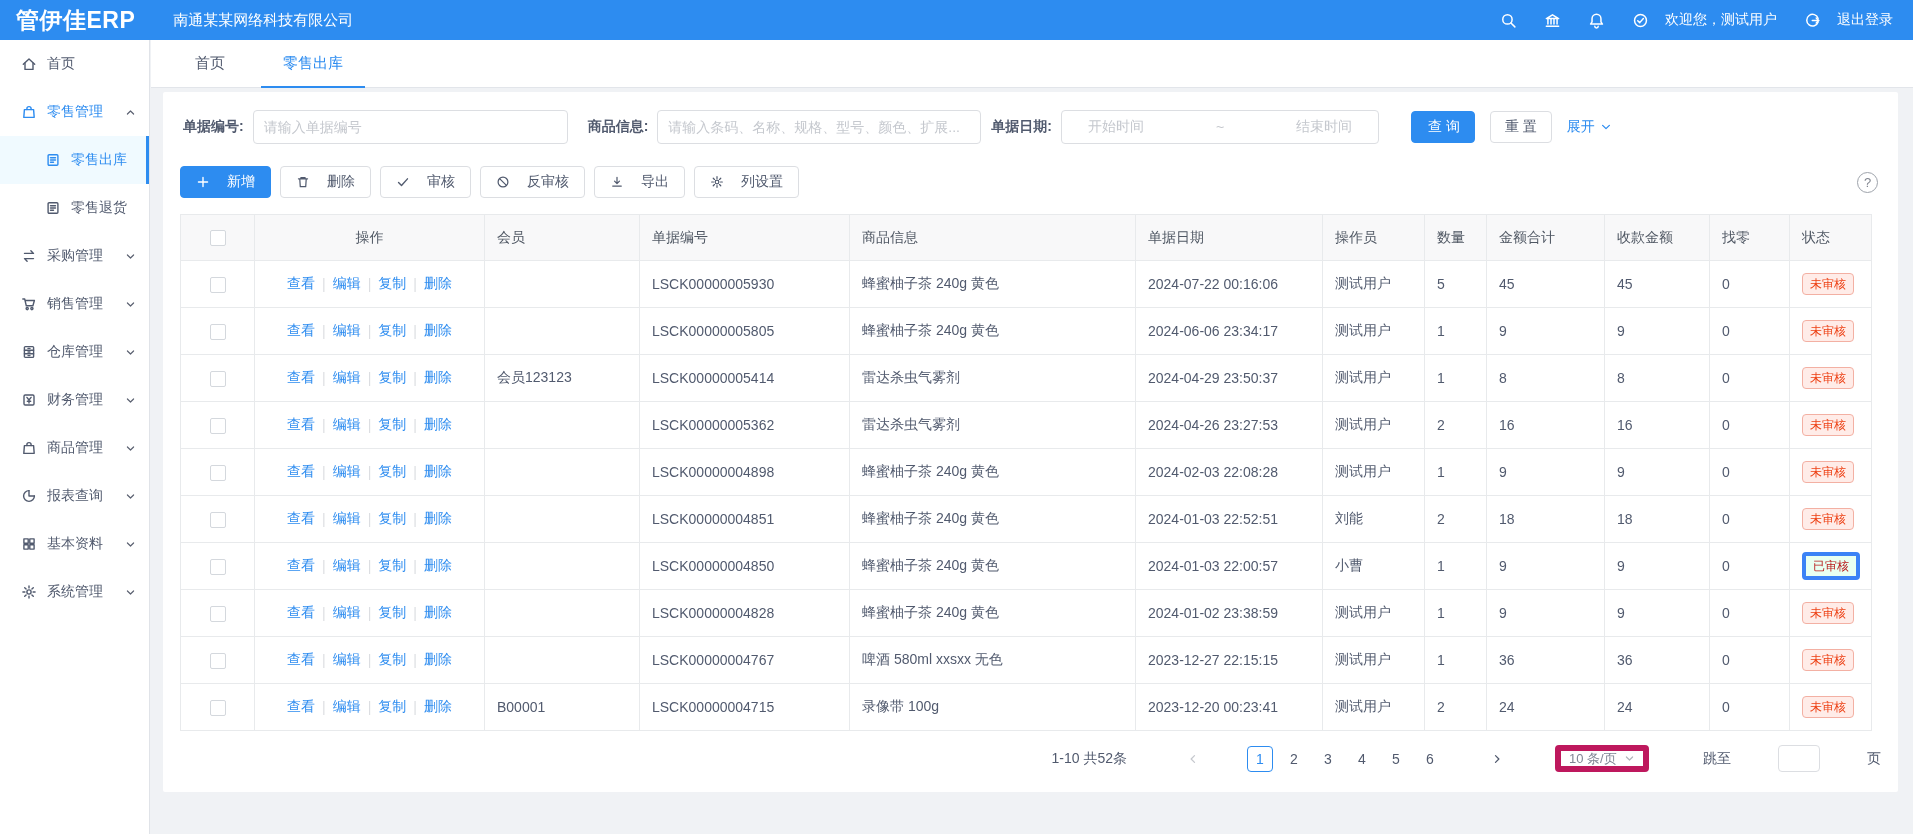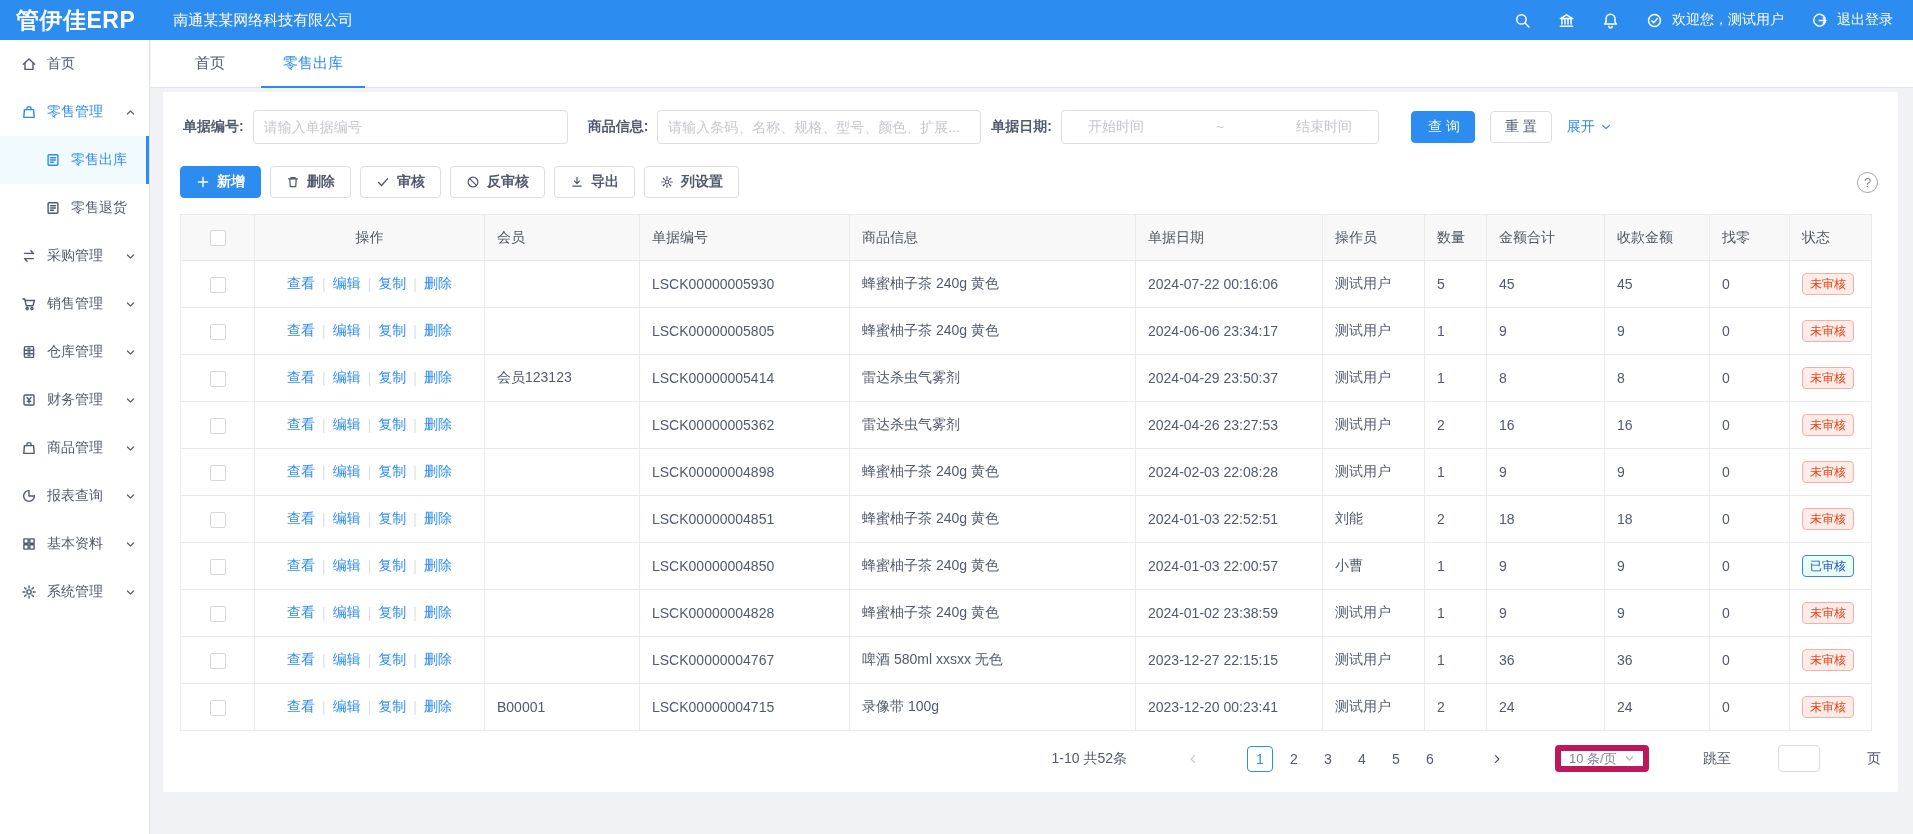--- a/index.html
+++ b/index.html
@@ -10,21 +10,21 @@
     font-family:"Liberation Sans","DejaVu Sans",sans-serif;
   }
   svg { display:block; }
 
   
   .topbar { position:absolute; top:0; left:0; right:0; height:40px; background:#2d8cf0; display:flex; align-items:center; color:#fff; z-index:5; }
   .logo { font-size:23px; font-weight:bold; margin-left:16px; letter-spacing:.5px; }
   .company { font-size:15px; margin-left:38px; }
   .topbar-right { margin-left:auto; display:flex; align-items:center; gap:27px; padding-right:20px; font-size:14px; }
   .hicon { width:17px; height:17px; display:inline-flex; cursor:pointer; }
-  .top-link { display:inline-flex; align-items:center; gap:9px; cursor:pointer; white-space:nowrap; }
+  .top-link { display:inline-flex; align-items:center; gap:16px; cursor:pointer; white-space:nowrap; }
   .top-link .hicon{ cursor:inherit; }
 
   
   .sidebar { position:absolute; top:40px; left:0; bottom:0; width:150px; background:#fff; border-right:1px solid #e0e3e8; z-index:4; }
   .side-item { height:48px; display:flex; align-items:center; padding-left:21px; position:relative; cursor:pointer; }
   .side-item .sicon { width:16px; height:16px; margin-right:10px; color:#515a6e; flex:none; }
   .side-item .slabel { flex:1; white-space:nowrap; }
   .side-item .arrow { position:absolute; right:13px; width:11px; height:11px; color:#5a6070; }
   .side-item.indent1 { padding-left:45px; }
   .side-item.open { color:#2d8cf0; }
@@ -54,38 +54,38 @@
   .daterange { width:318px; height:34px; border:1px solid #dcdee2; border-radius:4px; display:flex; align-items:center; justify-content:space-between; padding:0 26px; color:#c5c8ce; cursor:text;gap:35px; }
   .btn { height:32px; border:1px solid #dcdee2; border-radius:4px; background:#fff; color:#515a6e; font-size:14px; display:inline-flex; align-items:center; justify-content:center; padding:0 14px; cursor:pointer; white-space:nowrap; font-family:inherit; }
   .btn.primary { background:#2d8cf0; border-color:#2d8cf0; color:#fff; }
   .btn-query { margin-left:32px;padding-left:16px; }
   .btn-reset { margin-left:15px; }
   .expand-link { margin-left:15px; color:#2d8cf0; display:inline-flex; align-items:center; gap:5px; cursor:pointer; }
   .expand-link .cicon { width:12px; height:12px; }
 
   
   .toolbar { display:flex; align-items:center; margin-top:22px; }
-  .tbtn { margin-right:9px; gap:7px; padding:0 15px;font-weight:bold; }
+  .tbtn { margin-right:9px; gap:17px; padding:0 15px; }
   .bicon { width:14px; height:14px; display:inline-flex; }
   .help-circle { margin-left:auto; margin-right:3px; width:21px; height:21px; border:1px solid #9ea3ab; color:#80858f; border-radius:50%; display:flex; align-items:center; justify-content:center; font-size:13px; cursor:pointer; }
 
   
   .table-wrap { margin-top:16px; }
   table { border-collapse:collapse; table-layout:fixed; width:1691px; }
   th, td { border:1px solid #e8eaec; padding:0 12px; text-align:left; font-weight:normal; white-space:nowrap; overflow:hidden; }
   thead th { background:#f8f8f9; height:46px; color:#4f5763; }
   tbody td { height:47px; }
   th.center, td.center { text-align:center; padding:0; }
   .checkbox { display:inline-block; width:16px; height:16px; border:1px solid #d4d8dd; border-radius:2px; background:#fff; vertical-align:middle; cursor:pointer; }
   .acts { display:flex; align-items:center; justify-content:center; }
   .acts a { color:#2d8cf0; text-decoration:none; cursor:pointer; }
   .acts .sep { color:#dcdee2; margin:0 7px; }
   .badge { font-size:12px; padding:3px 7px; border-radius:4px; display:inline-block; line-height:1.2; }
   .badge.red { color:#ed4014; background:#ffece8; border:1px solid #f3b0a3; }
-  .badge.green { color:#1d4ed8; background:#e8fff1; border:1px solid #3b82f6; }
+  .badge.green { color:#b91c1c; background:#e8fff1; border:4px solid #3b82f6; }
 
   
   .pager { display:flex; align-items:center; justify-content:flex-end; margin-top:14px;gap:39px; }
   .pg-total { margin-right:16px; }
   .pg-arrow { width:22px; height:24px; display:flex; align-items:center; justify-content:center; cursor:pointer; }
   .pg-arrow .cicon { width:12px; height:12px; }
   .pg-arrow.disabled { color:#c5c8ce; cursor:default; }
   .pg-page { min-width:26px; height:26px; display:flex; align-items:center; justify-content:center; margin:0 4px; border-radius:4px; cursor:pointer; border:1px solid transparent; }
   .pg-page.active { border-color:#2d8cf0; color:#2d8cf0; }
   .pg-size { width:94px; height:27px; border:6px solid #be185d; border-radius:4px; display:flex; align-items:center; justify-content:space-between; padding:0 8px; color:#808695; margin-left:8px; font-size:13px; cursor:pointer; }

